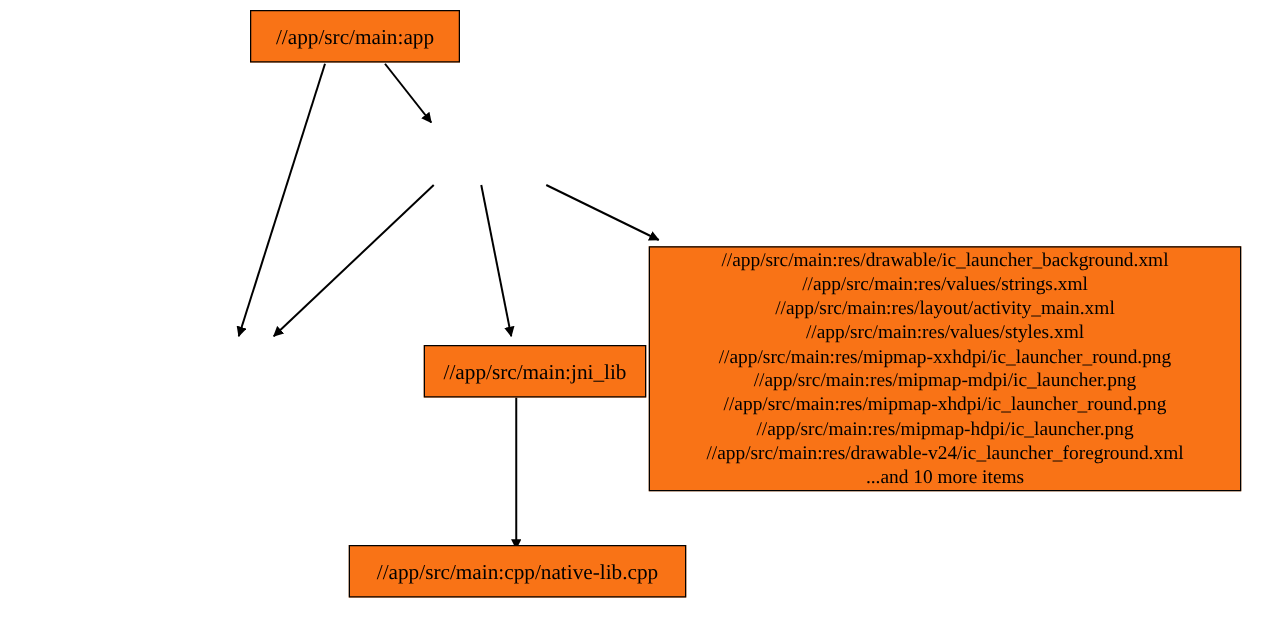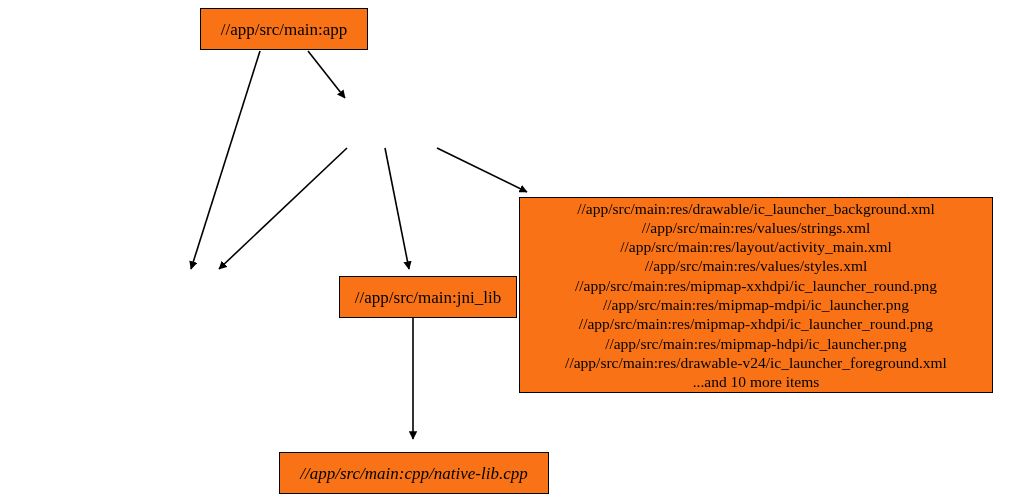--- a/index.html
+++ b/index.html
@@ -57,21 +57,21 @@
   .node-multiline .node-label {
     white-space: pre-line;
   }
 
   
   #node-app        { left: 200px; top: 8px;   width: 168px; height: 42px; }
   #node-lib        { left: 303px; top: 105px; width: 153px; height: 42px; }
   #node-manifest   { left: 4px;   top: 276px; width: 299px; height: 42px; }
   #node-jni        { left: 339px; top: 276px; width: 178px; height: 42px; }
   #node-res        { left: 519px; top: 197px; width: 474px; height: 196px; }
-  #node-nativelib  { left: 279px; top: 452px; width: 270px; height: 42px; font-style: italic; }
+  #node-nativelib  { left: 279px; top: 436px; width: 270px; height: 42px; }
 </style>
 </head>
 <body>
 
 <div id="graph-canvas">
 
   <svg id="edge-layer" viewBox="0 0 1018 496" width="1018" height="496" xmlns="http://www.w3.org/2000/svg">
     <defs>
       <marker id="arrow" viewBox="0 0 10 10" refX="9.2" refY="5" markerWidth="5.2" markerHeight="5.2" orient="auto-start-reverse">
         <path d="M 0 0 L 10 5 L 0 10 z" fill="#000000"></path>

